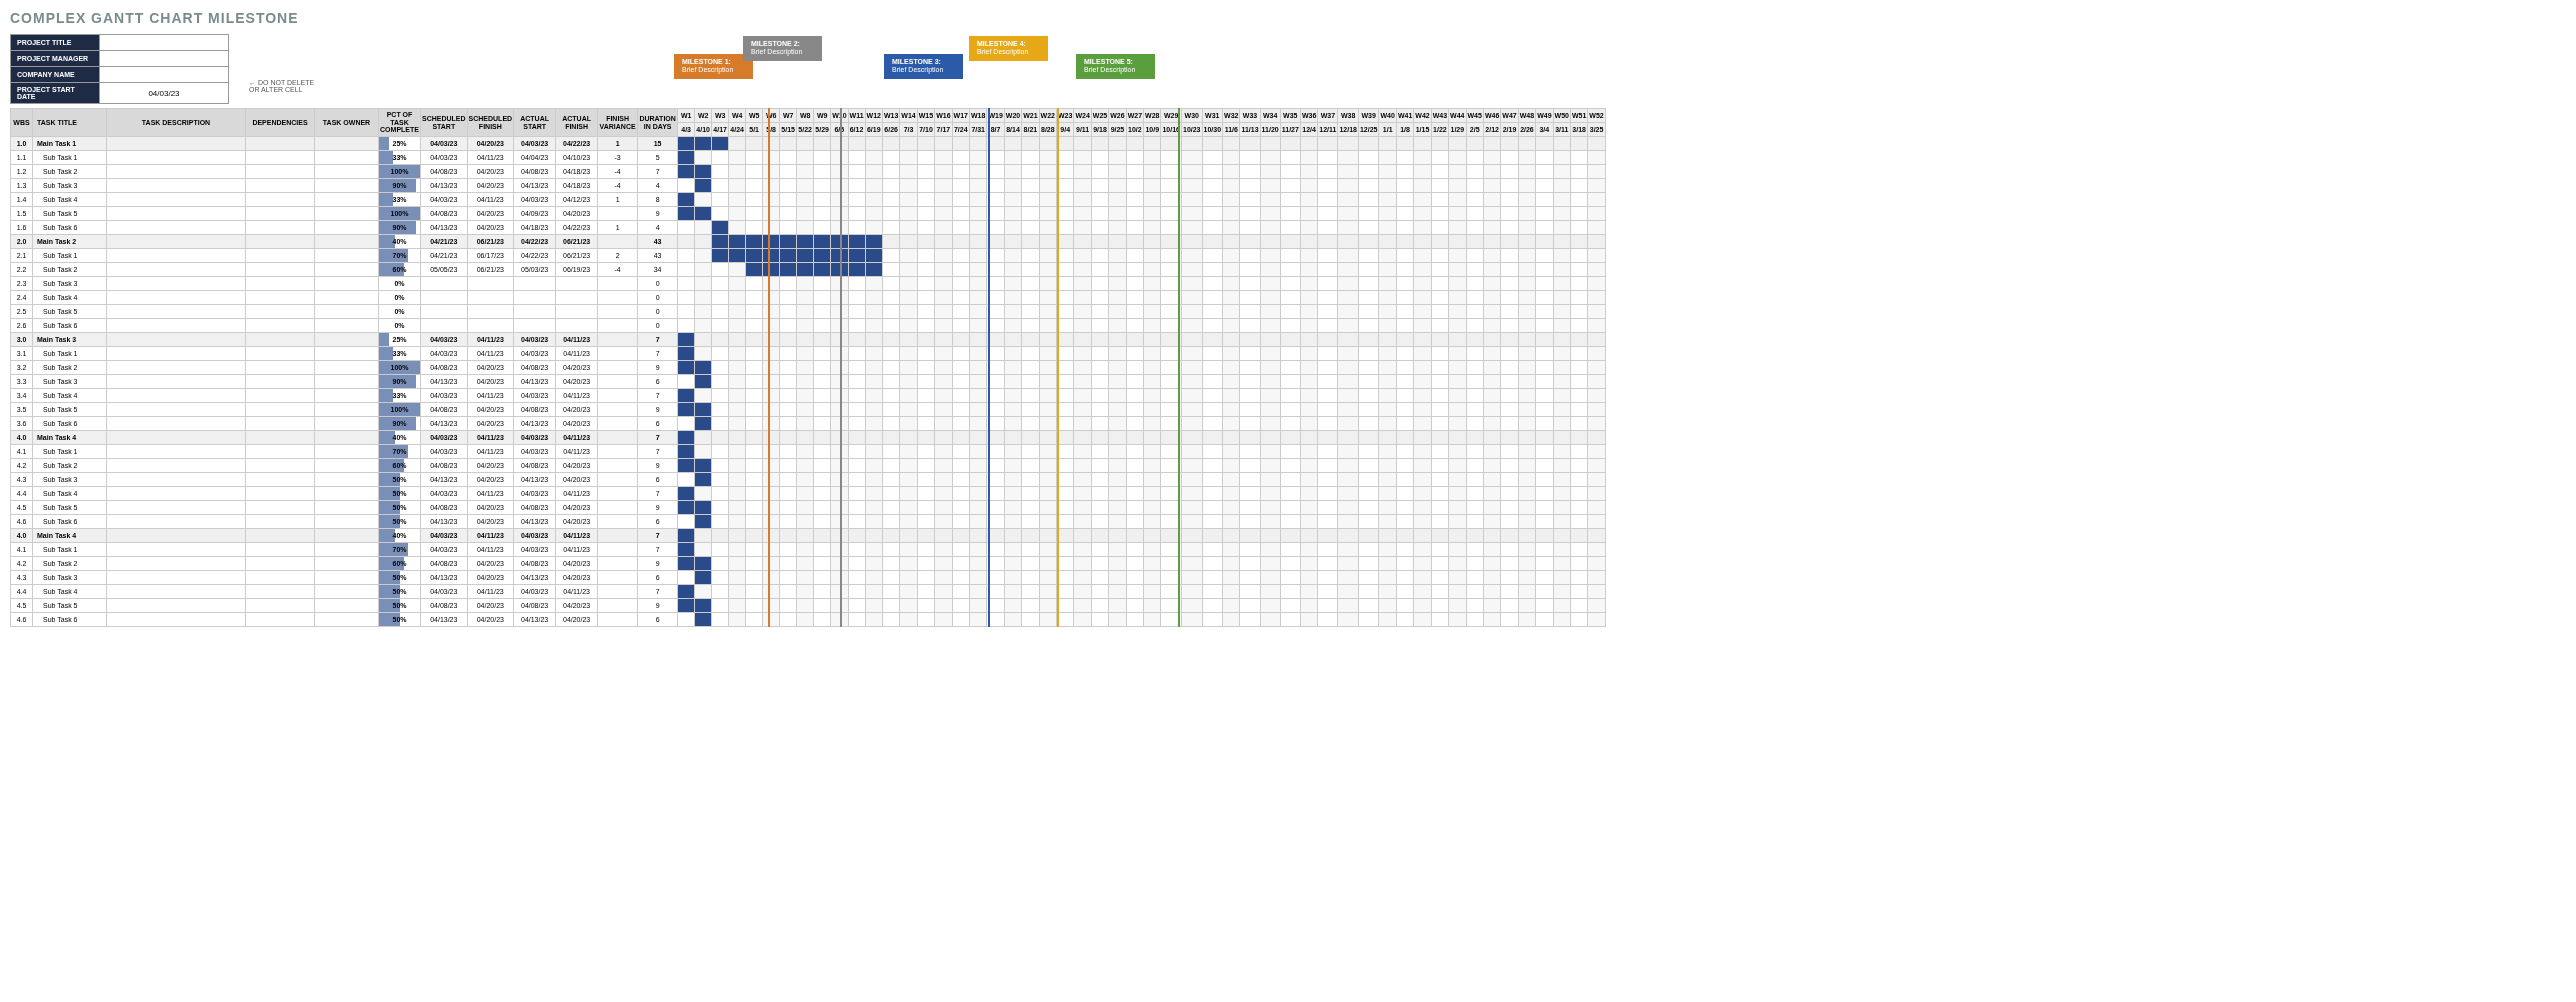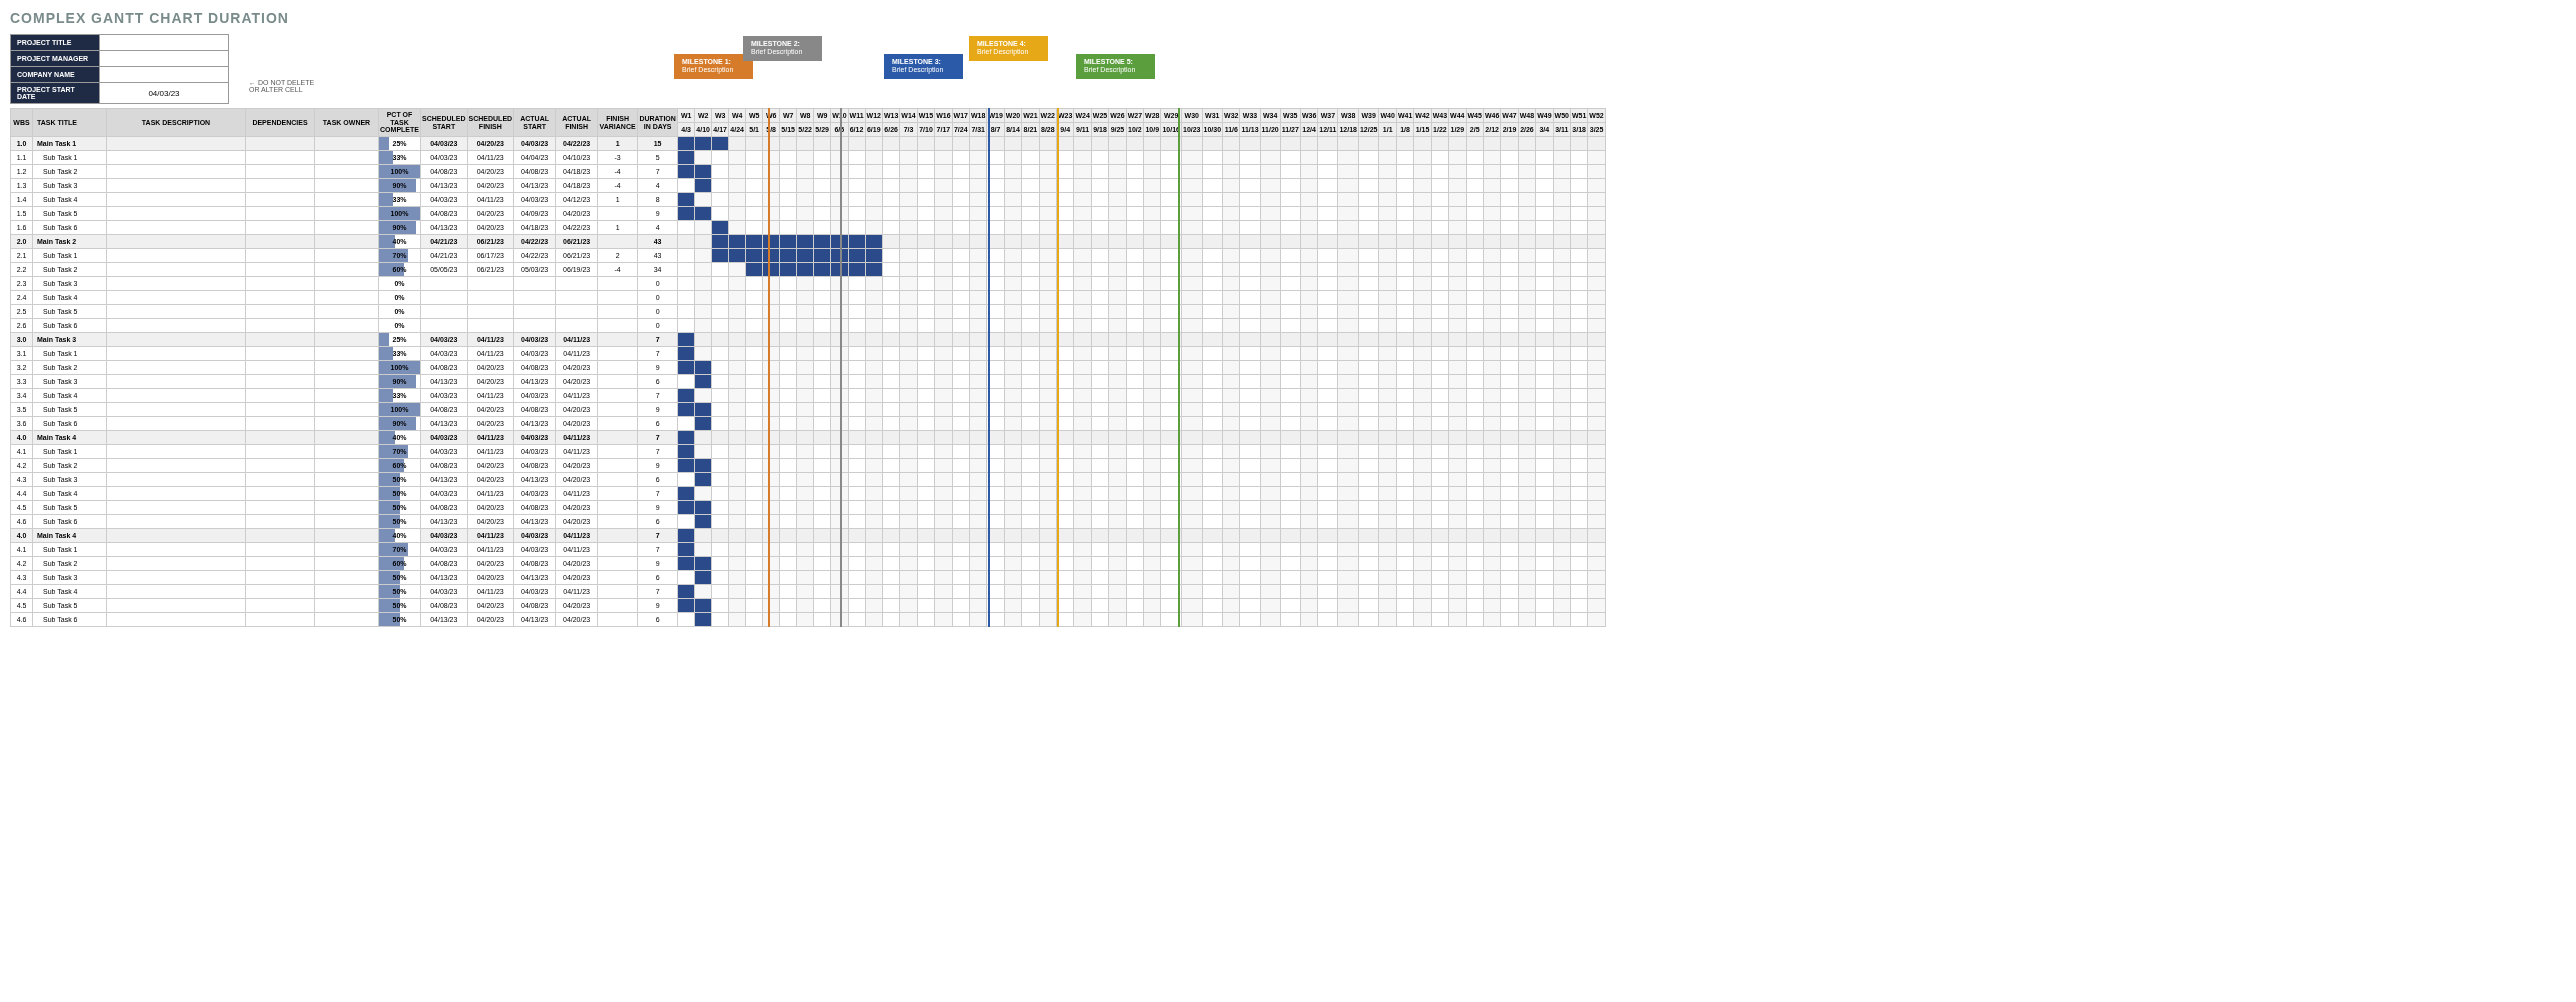--- a/index.html
+++ b/index.html
@@ -55,21 +55,21 @@
   .ms-line { position: absolute; top: 0; bottom: 0; width: 2px; z-index: 5; }
   .l1 { background: #d67b2a; }
   .l2 { background: #888; }
   .l3 { background: #2a5aa8; }
   .l4 { background: #e6a817; }
   .l5 { background: #5a9e3d; }
 </style>
 </head>
 <body>
 
-<div class="title">COMPLEX GANTT CHART DURATION</div>
+<div class="title">COMPLEX GANTT CHART MILESTONE</div>
 
 <div class="top-section">
   <table class="meta-table">
     <tbody>
         <tr>
       <td class="meta-label">PROJECT TITLE</td>
       <td class="meta-value"></td>
     </tr>
     <tr>
       <td class="meta-label">PROJECT MANAGER</td>

